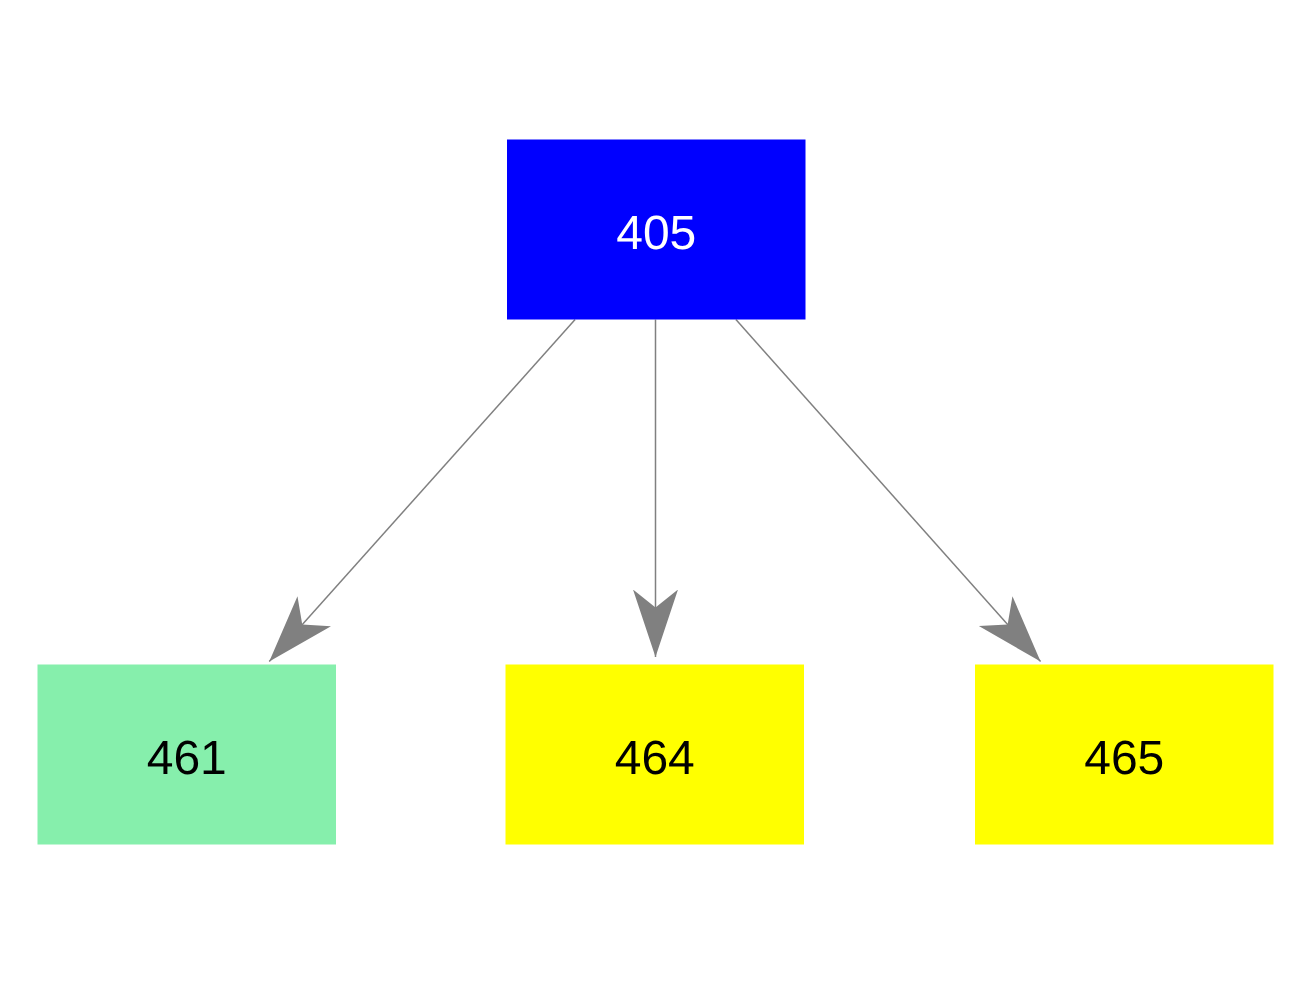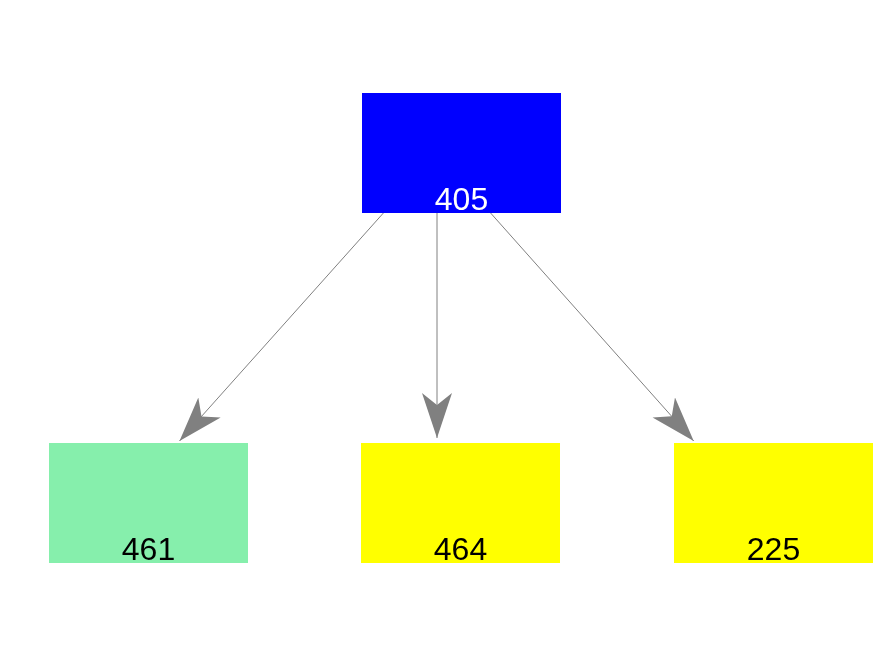--- a/index.html
+++ b/index.html
@@ -25,27 +25,26 @@
     top: 0;
     width: 875px;
     height: 656px;
     pointer-events: none;
   }
   .node {
     position: absolute;
     width: 199px;
     height: 120px;
     display: flex;
-    align-items: flex-end;
+    align-items: center;
     justify-content: center;
     font-size: 32px;
     line-height: 1;
     user-select: none;
     cursor: default;
-    margin-left: 24px;
   }
   .node .node-label {
     transform: translateY(2px);
   }
   .pos-root  { left: 338px; top: 93px;  }
   .pos-c1    { left: 25px;  top: 443px; }
   .pos-c2    { left: 337px; top: 443px; }
   .pos-c3    { left: 650px; top: 443px; }
 </style>
 </head>
@@ -73,16 +72,16 @@
 
   <div class="node pos-c1" style="background: #86efac; color: rgb(0, 0, 0);">
     <span class="node-label">461</span>
   </div>
 
   <div class="node pos-c2" style="background: rgb(255, 255, 0); color: rgb(0, 0, 0);">
     <span class="node-label">464</span>
   </div>
 
   <div class="node pos-c3" style="background: rgb(255, 255, 0); color: rgb(0, 0, 0);">
-    <span class="node-label">225</span>
+    <span class="node-label">465</span>
   </div>
 
 </div>
 
 </body></html>

